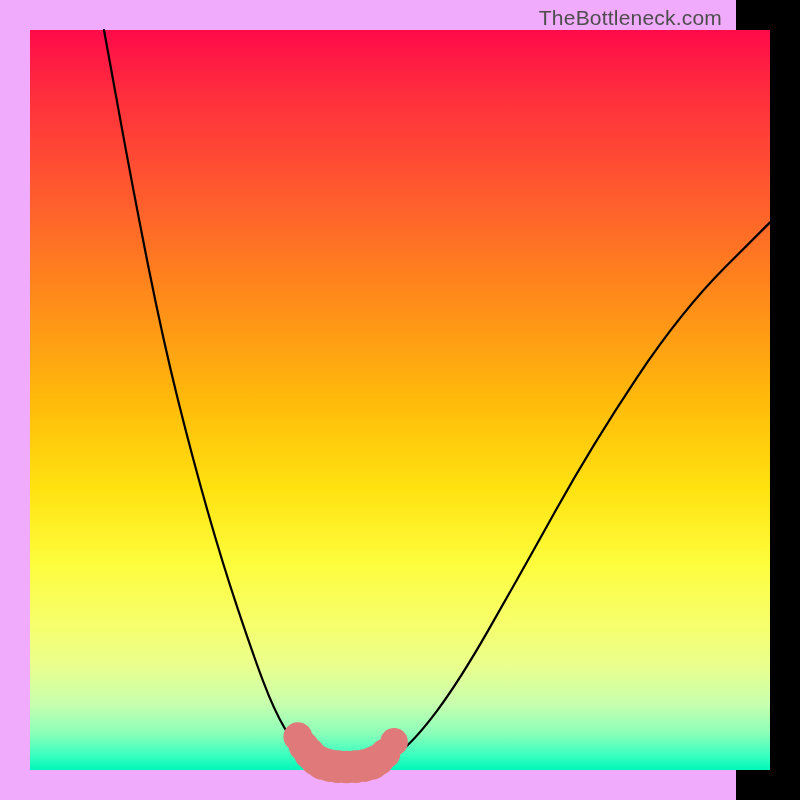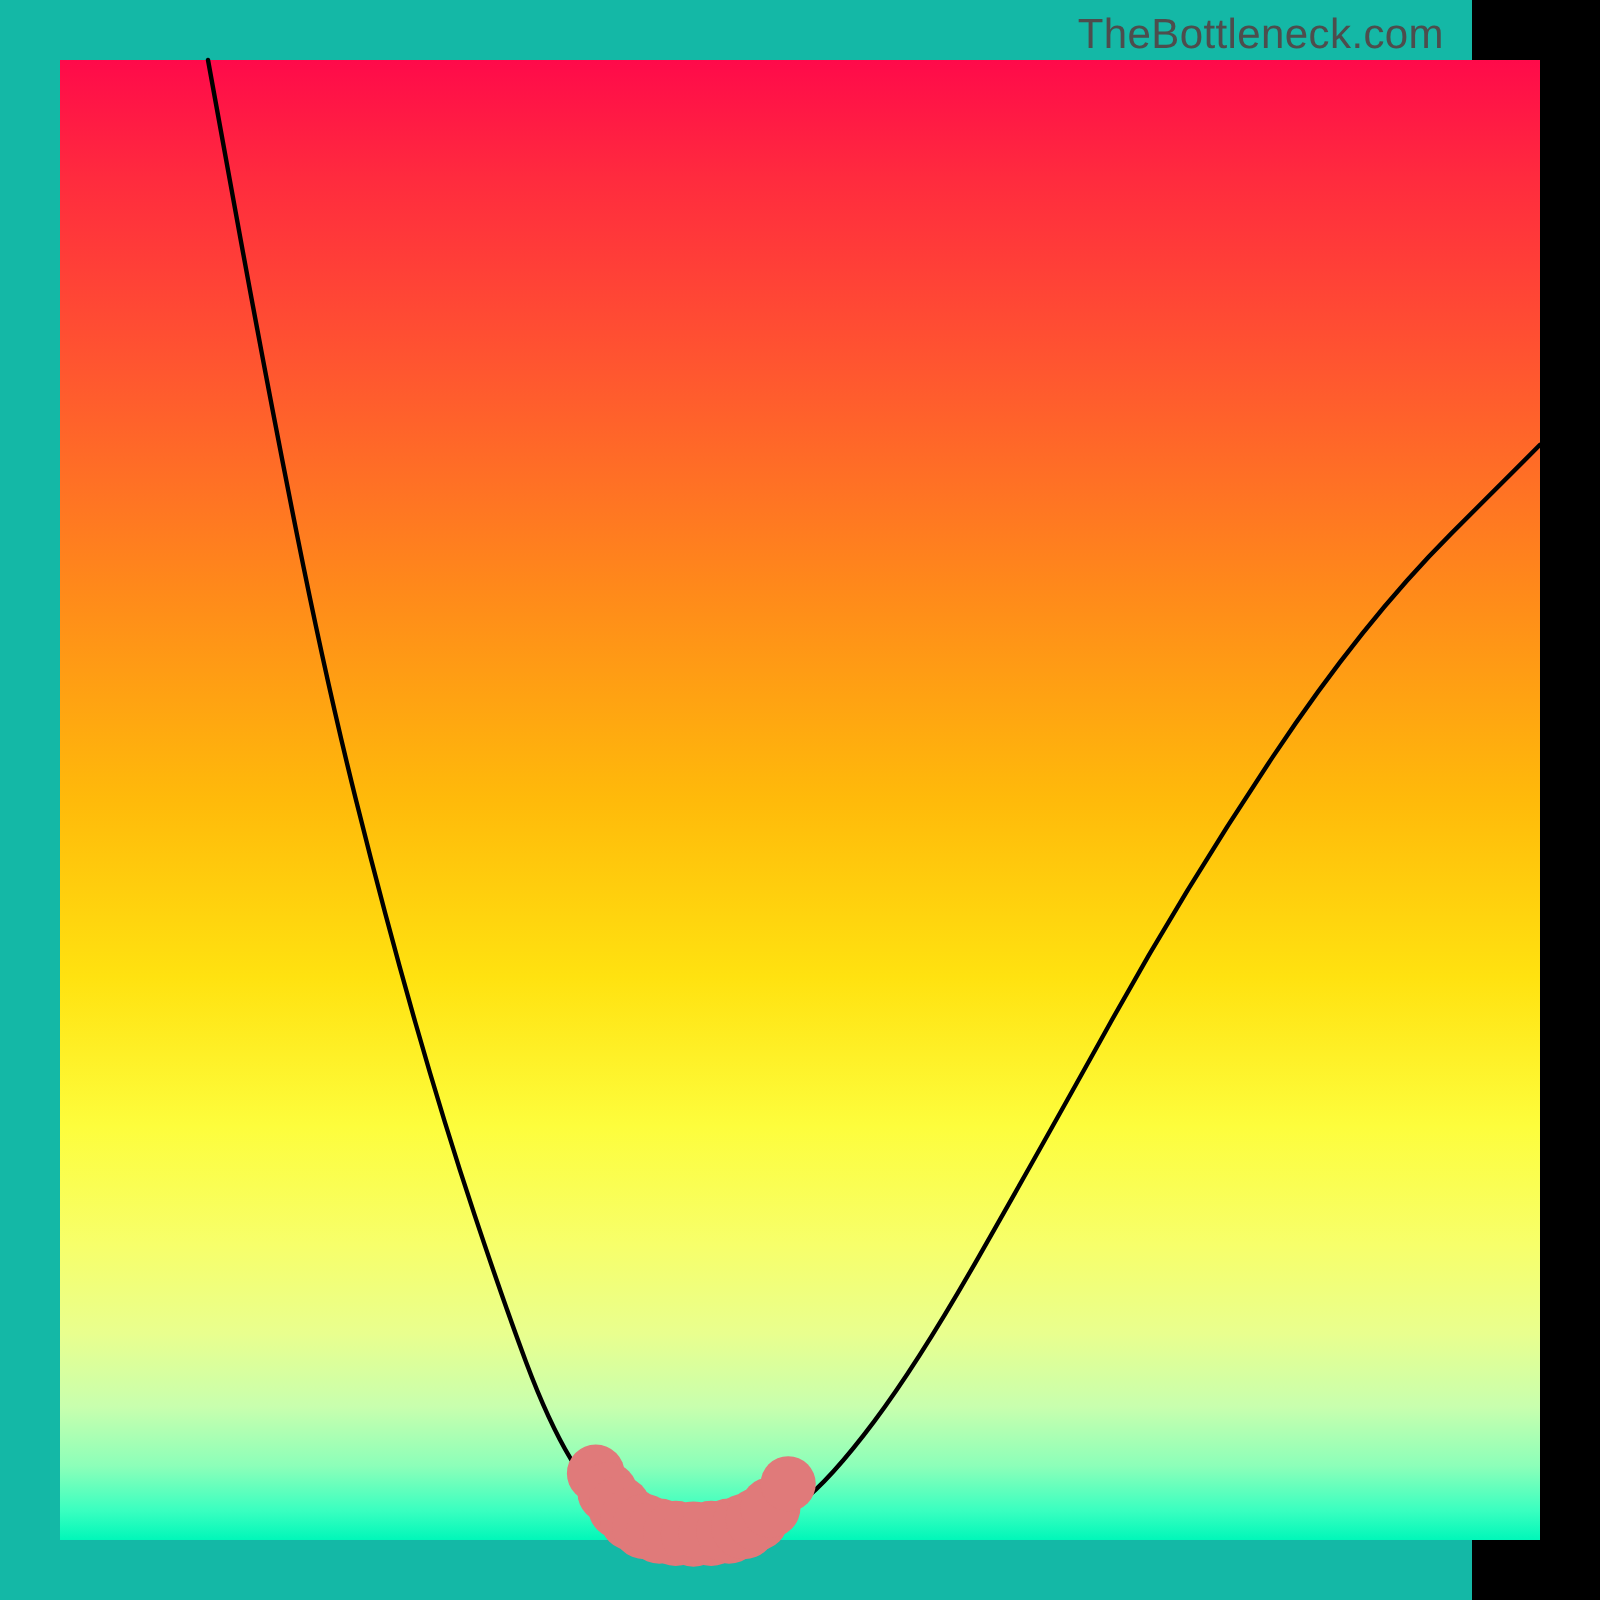--- a/index.html
+++ b/index.html
@@ -8,21 +8,21 @@
     width: 800px;
     height: 800px;
     background: #000;
     font-family: Arial, Helvetica, sans-serif;
     overflow: hidden;
   }
   .frame {
     position: relative;
     width: 736px;
     height: 800px;
-    background: #14b8a6;
+    background: #f0abfc;
   }
   .plot-area {
     position: absolute;
     left: 30px;
     top: 30px;
     width: 740px;
     height: 740px;
     background: linear-gradient(to bottom,
       #ff0a4a 0%,
       #ff2b3e 8%,

